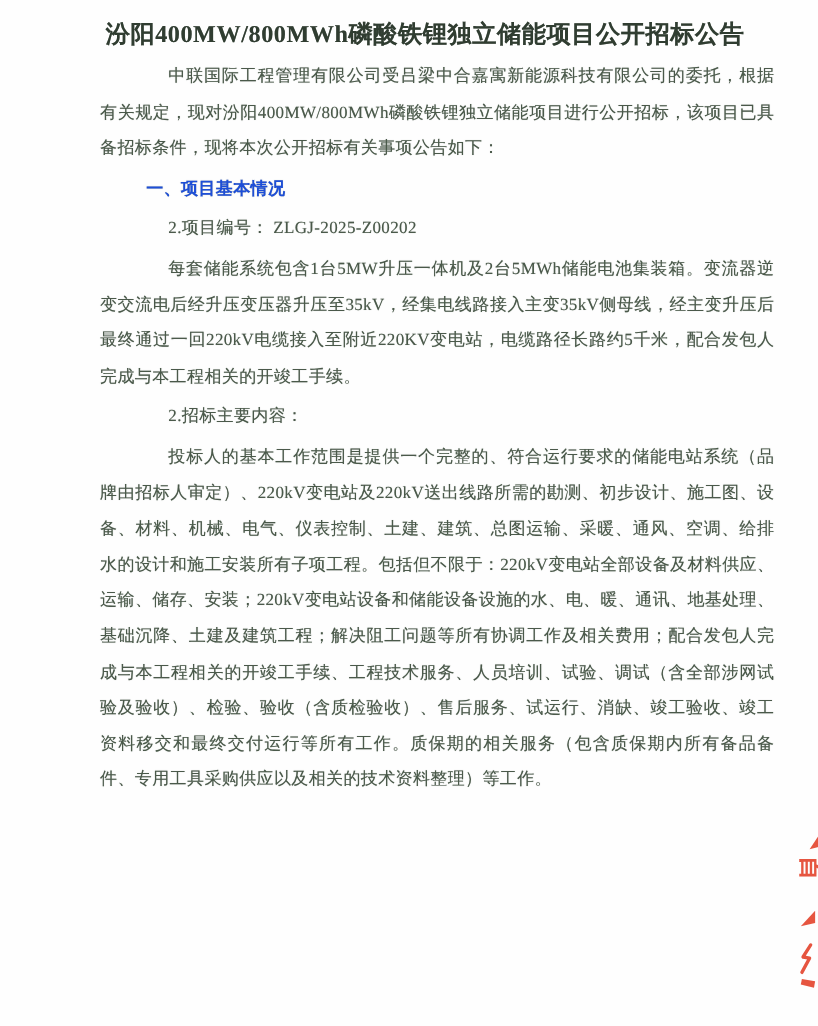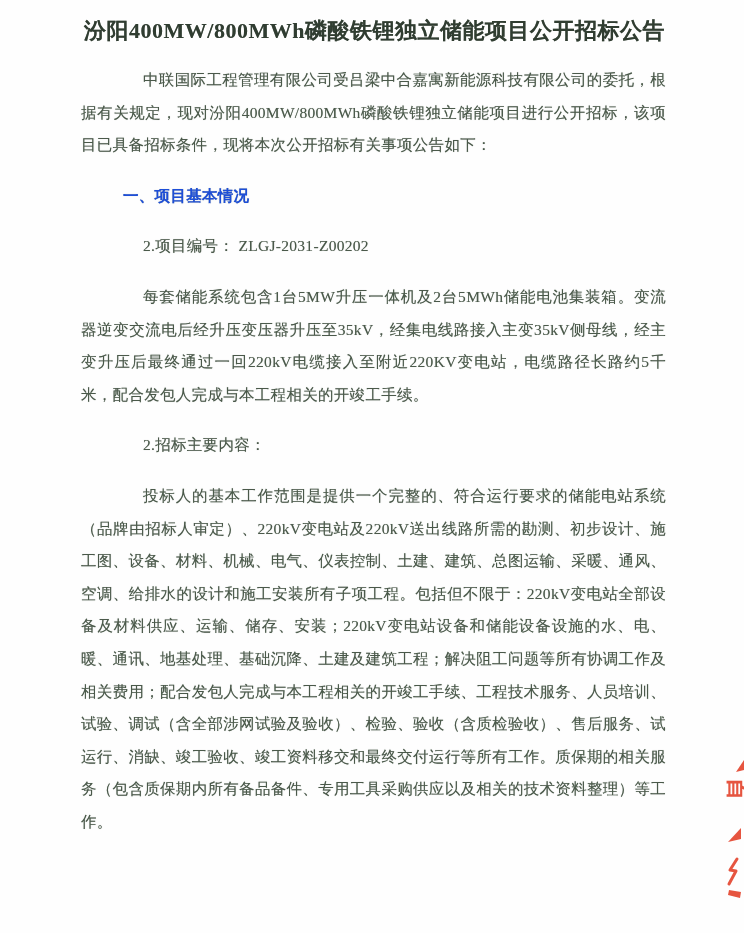--- a/index.html
+++ b/index.html
@@ -9,38 +9,38 @@
     --paper:#fefefe;
   }
   html,body{margin:0;padding:0;}
   body{
     width:744px;height:933px;
     background:var(--paper);
     position:relative;overflow:hidden;
     font-family:"Liberation Serif","DejaVu Serif",serif;
   }
   .page{
-    position:absolute;inset:0;
+    position:absolute;inset:0;padding-left:24px;
   }
   .doc-title{
     margin:16px 58px 0 63px;
     text-align:center;
     font-size:22px;
     font-weight:bold;
     color:var(--title-ink);
     letter-spacing:0.5px;
     line-height:30px;
     text-shadow:0 0 0.6px rgba(48,61,49,0.55);
   }
   .content{
     width:621px;
     margin:8px 60px 0 63px;
   }
   .para{
-    margin:18px;
+    margin:4px;
     font-size:15.5px;
     line-height:32.6px;
     color:var(--body-ink);
     text-align:justify;
     letter-spacing:0.3px;
     text-shadow:0 0 0.7px rgba(74,89,74,0.5);
   }
   .indent{text-indent:62px;}
   .indent-sm{text-indent:42px;}
   .heading{font-weight:bold;color:#1d4ed8;}
@@ -60,21 +60,21 @@
 </head>
 <body>
 
 <div class="page">
 
   <h1 class="doc-title"><span>汾阳400MW/800MWh磷酸铁锂独立储能项目公开招标公告</span></h1>
 
   <div class="content">
     <p class="para indent">中联国际工程管理有限公司受吕梁中合嘉寓新能源科技有限公司的委托，根据有关规定，现对汾阳400MW/800MWh磷酸铁锂独立储能项目进行公开招标，该项目已具备招标条件，现将本次公开招标有关事项公告如下：</p>
     <p class="para indent-sm heading">一、项目基本情况</p>
-    <p class="para indent">2.项目编号： ZLGJ-2031-Z00202</p>
+    <p class="para indent">2.项目编号： ZLGJ-2025-Z00202</p>
     <p class="para indent">每套储能系统包含1台5MW升压一体机及2台5MWh储能电池集装箱。变流器逆变交流电后经升压变压器升压至35kV，经集电线路接入主变35kV侧母线，经主变升压后最终通过一回220kV电缆接入至附近220KV变电站，电缆路径长路约5千米，配合发包人完成与本工程相关的开竣工手续。</p>
     <p class="para indent">2.招标主要内容：</p>
     <p class="para indent">投标人的基本工作范围是提供一个完整的、符合运行要求的储能电站系统（品牌由招标人审定）、220kV变电站及220kV送出线路所需的勘测、初步设计、施工图、设备、材料、机械、电气、仪表控制、土建、建筑、总图运输、采暖、通风、空调、给排水的设计和施工安装所有子项工程。包括但不限于：220kV变电站全部设备及材料供应、运输、储存、安装；220kV变电站设备和储能设备设施的水、电、暖、通讯、地基处理、基础沉降、土建及建筑工程；解决阻工问题等所有协调工作及相关费用；配合发包人完成与本工程相关的开竣工手续、工程技术服务、人员培训、试验、调试（含全部涉网试验及验收）、检验、验收（含质检验收）、售后服务、试运行、消缺、竣工验收、竣工资料移交和最终交付运行等所有工作。质保期的相关服务（包含质保期内所有备品备件、专用工具采购供应以及相关的技术资料整理）等工作。</p>
   </div>
 
   <svg class="seal-overlay" width="744" height="933" viewBox="0 0 744 933">
     <path class="seal-fill" d="M736,772 L744,760 L744,770 Z"></path>
     <g transform="translate(736,789) rotate(90)">
       <text class="seal-glyph" text-anchor="middle" dominant-baseline="middle">首</text>
     </g>

